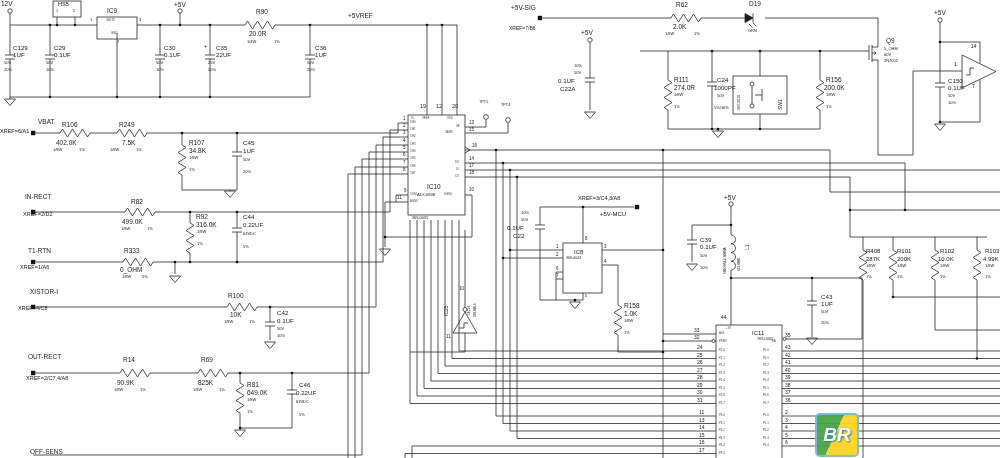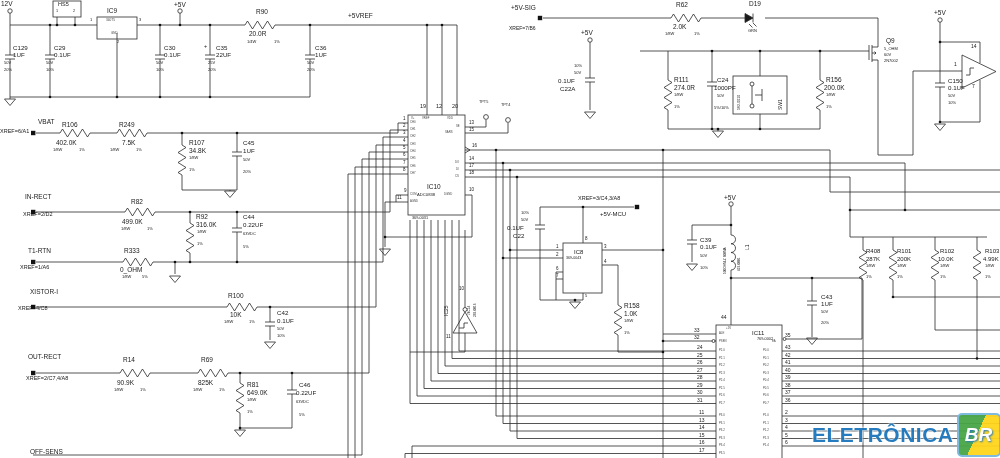--- a/index.html
+++ b/index.html
@@ -585,21 +585,20 @@
       <span class="lbl" style="left: 763px; top: 401.5px; font-size: 2.8px; color: rgb(68, 68, 68);">P0.7</span>
       <span class="lbl" style="left: 763px; top: 414px; font-size: 2.8px; color: rgb(68, 68, 68);">P1.0</span>
       <span class="lbl" style="left: 763px; top: 421.5px; font-size: 2.8px; color: rgb(68, 68, 68);">P1.1</span>
       <span class="lbl" style="left: 763px; top: 429px; font-size: 2.8px; color: rgb(68, 68, 68);">P1.2</span>
       <span class="lbl" style="left: 763px; top: 436.5px; font-size: 2.8px; color: rgb(68, 68, 68);">P1.3</span>
       <span class="lbl" style="left: 763px; top: 444px; font-size: 2.8px; color: rgb(68, 68, 68);">P1.4</span>
     </div>
 
 <div class="wm">
   <div class="wm-row">
-    <span class="wm-brand">ELETRÔNICA</span>
     <span class="wm-badge">
       <span>BR</span>
     </span>
   </div>
 
 </div>
 
 </div>
 
 </body></html>

